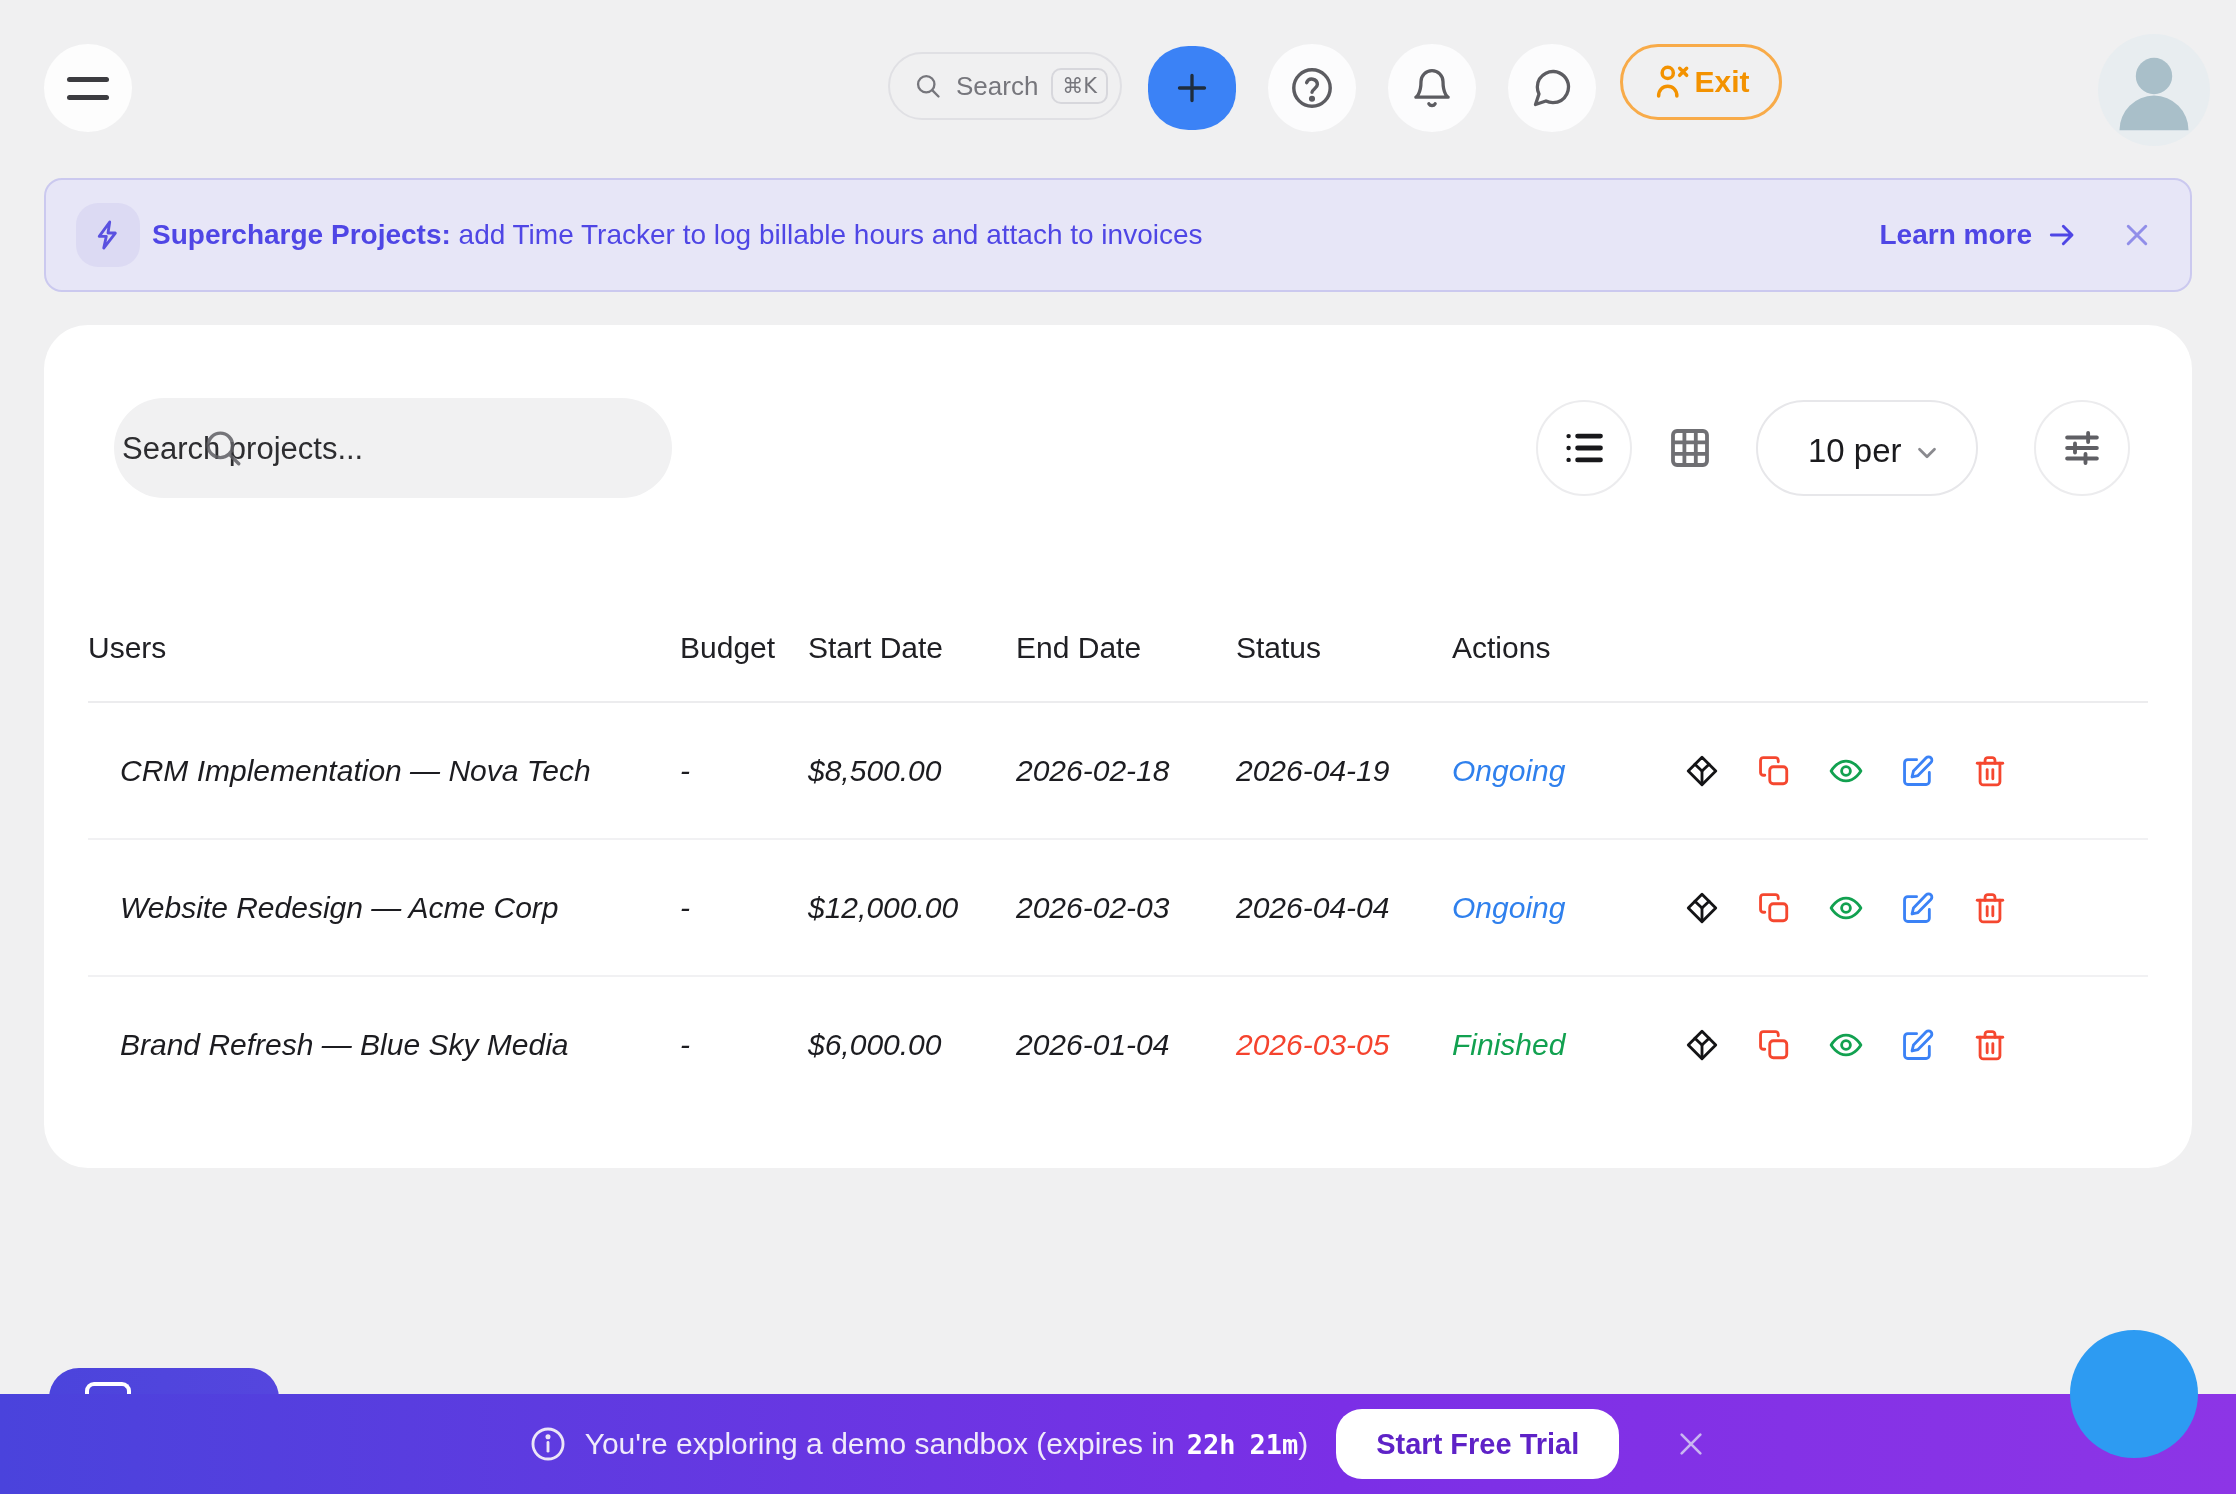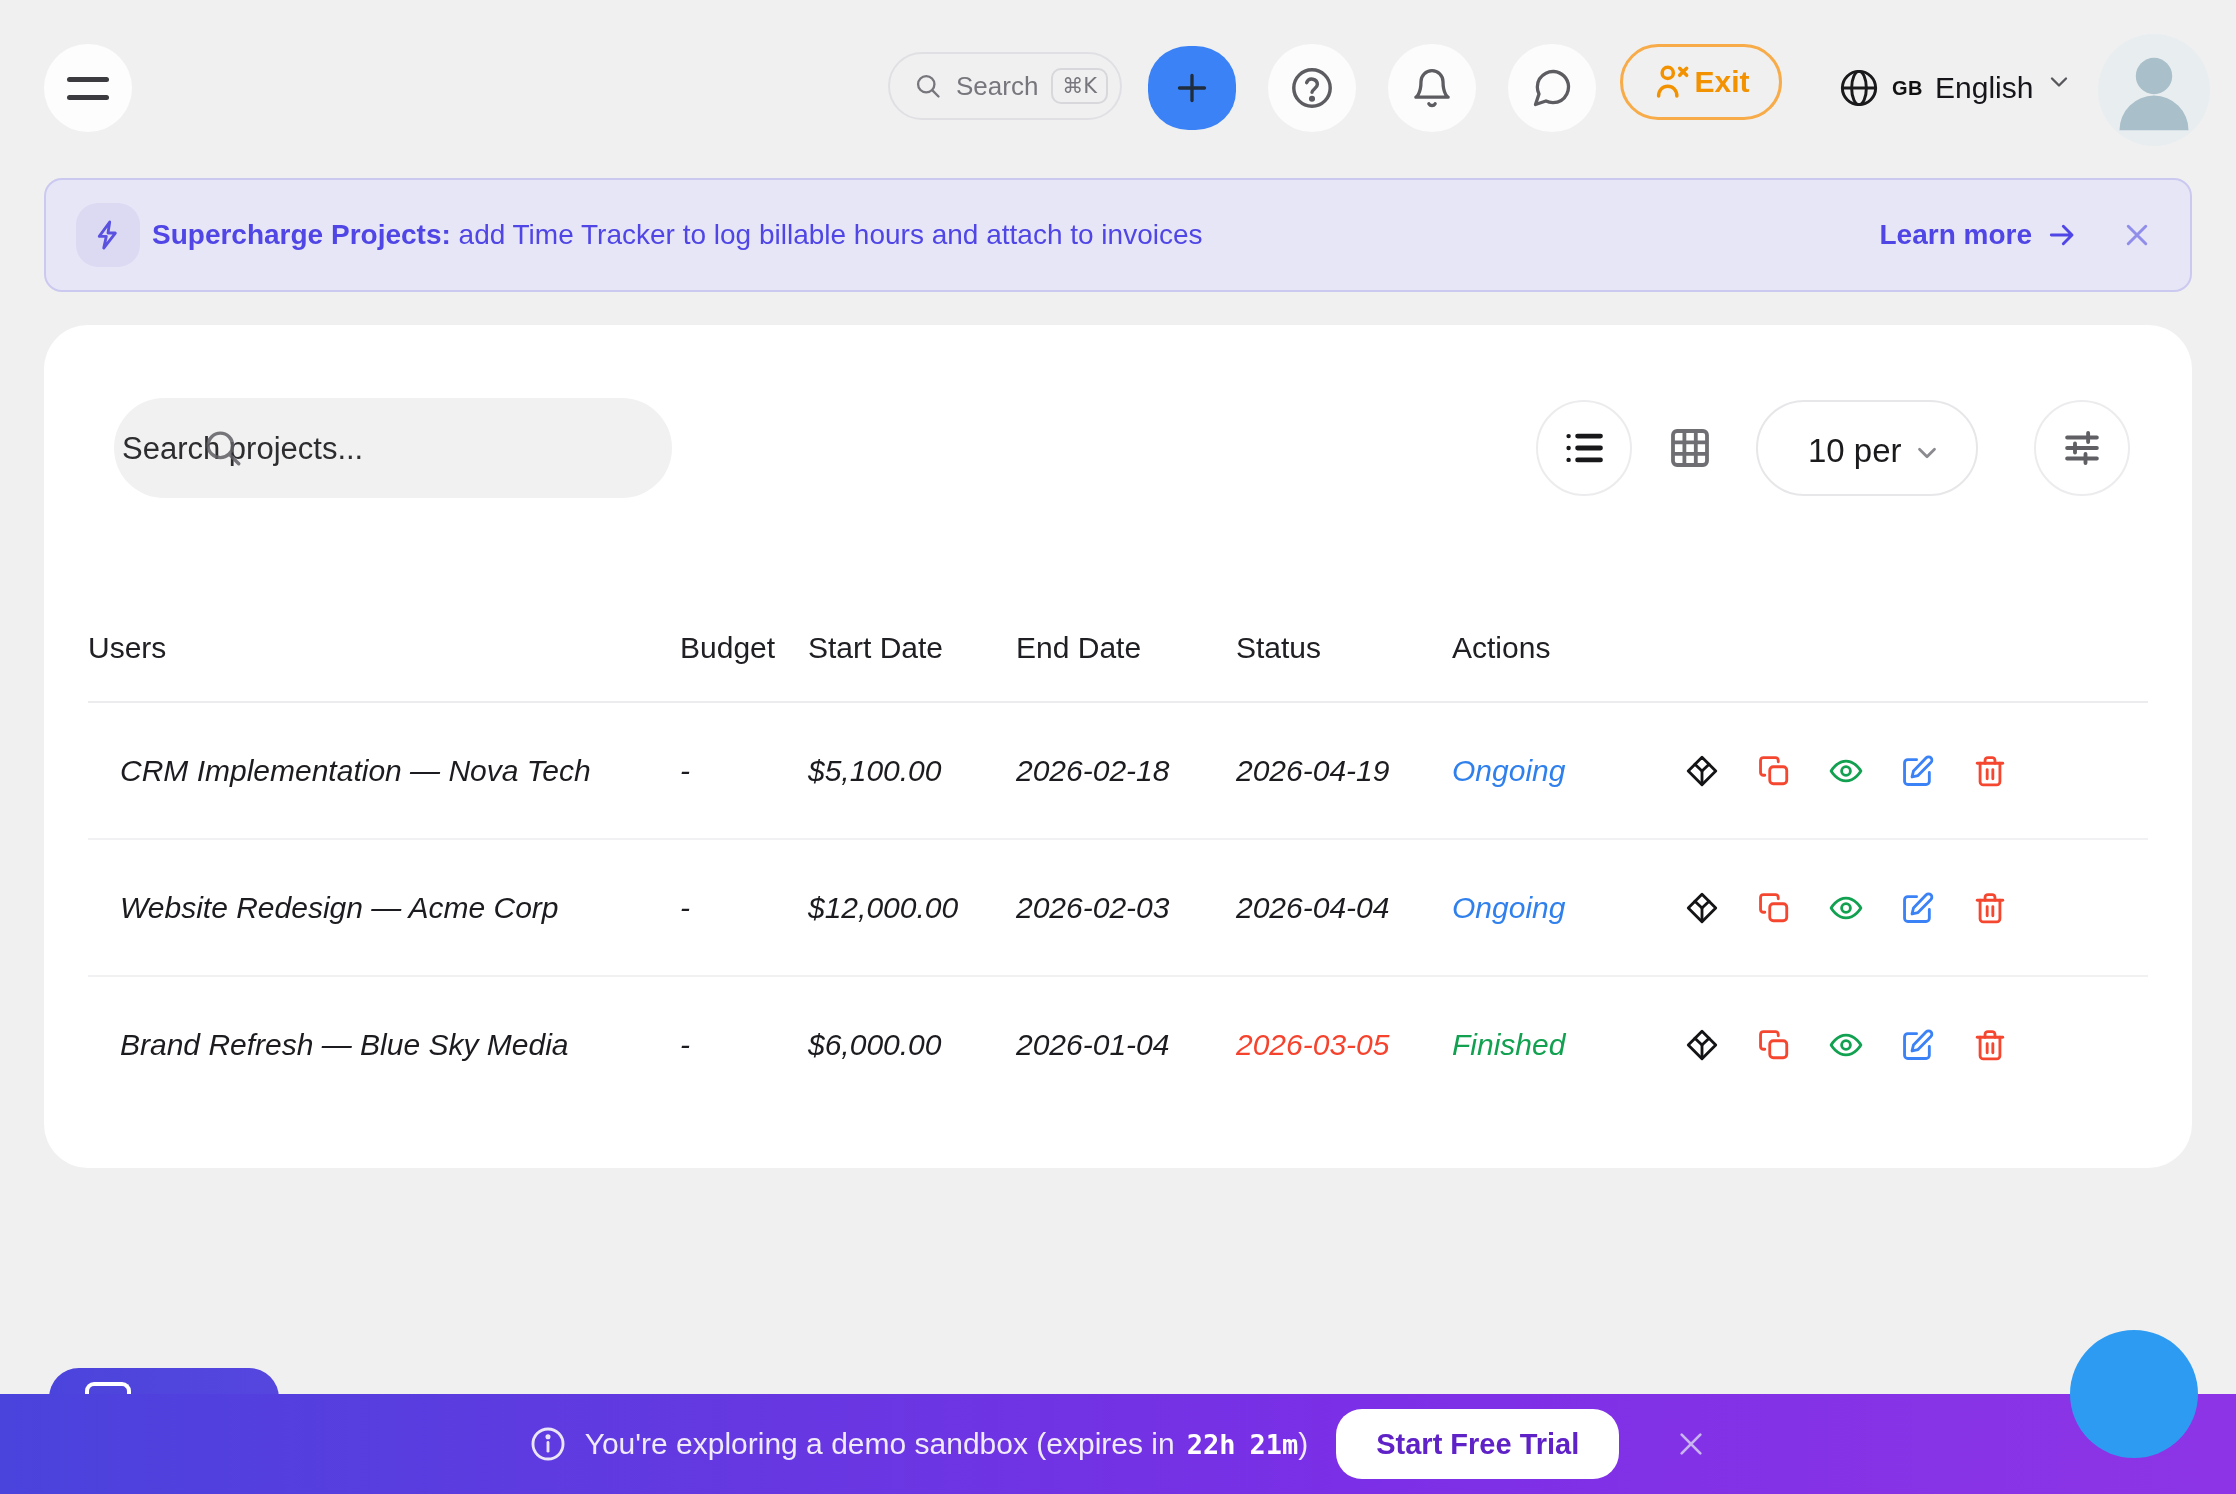--- a/index.html
+++ b/index.html
@@ -136,32 +136,20 @@
 
   <button class="exit-btn">
     <svg width="42" height="42" viewBox="0 0 24 24" fill="none" stroke="#f39200" stroke-width="2" stroke-linecap="round" stroke-linejoin="round">
         <circle cx="9" cy="6.8" r="3.2"></circle>
         <path d="M3.8 20c0-3.4 2.3-5.6 5.2-5.6s5.2 2.2 5.2 5.6"></path>
         <path d="m15.8 4.2 4 4M19.8 4.2l-4 4"></path>
       </svg>
     <span class="exit-label">Exit</span>
   </button>
 
-  <div class="lang">
-    <svg width="42" height="42" viewBox="0 0 24 24" fill="none" stroke="#1a1a1c" stroke-width="1.7">
-        <circle cx="12" cy="12" r="9.5"></circle>
-        <path d="M2.5 12h19"></path>
-        <ellipse cx="12" cy="12" rx="4.2" ry="9.5"></ellipse>
-      </svg>
-    <span class="lang-code">GB</span>
-    <span class="lang-label">English</span>
-    <svg width="28" height="28" viewBox="0 0 24 24" fill="none" stroke="#57575c" stroke-width="2" stroke-linecap="round" stroke-linejoin="round" style="margin-top:-12px">
-        <path d="m6 9 6 6 6-6"></path>
-      </svg>
-  </div>
 
   <div class="avatar">
     <svg width="112" height="112" viewBox="0 0 24 24">
         <circle cx="12" cy="9" r="3.9" fill="#a9bfc9"></circle>
         <path d="M4.6 20.6a7.4 7.4 0 0 1 14.8 0Z" fill="#a9bfc9"></path>
       </svg>
   </div>
 
   <div class="promo">
     <div class="bolt-wrap">
@@ -234,21 +222,21 @@
         <div class="th">Budget</div>
         <div class="th">Start Date</div>
         <div class="th">End Date</div>
         <div class="th">Status</div>
         <div class="th">Actions</div>
       </div>
 
       <div class="tgrid trow">
         <div class="td name">CRM Implementation — Nova Tech</div>
         <div class="td">-</div>
-        <div class="td">$5,100.00</div>
+        <div class="td">$8,500.00</div>
         <div class="td">2026-02-18</div>
         <div class="td" style="color: rgb(28, 28, 32);">2026-04-19</div>
         <div class="td" style="color: rgb(47, 128, 237);">Ongoing</div>
         <div class="td actions">
           <button class="act package">
               <svg width="34" height="34" viewBox="0 0 24 24" fill="none" stroke="currentColor" stroke-width="2" stroke-linecap="round" stroke-linejoin="round">
                 <path d="M12 2.3 21.7 12 12 21.7 2.3 12Z"></path>
                 <path d="M7 7.2 12 12l5-4.8"></path>
                 <path d="M12 12v9.4"></path>
               </svg>

